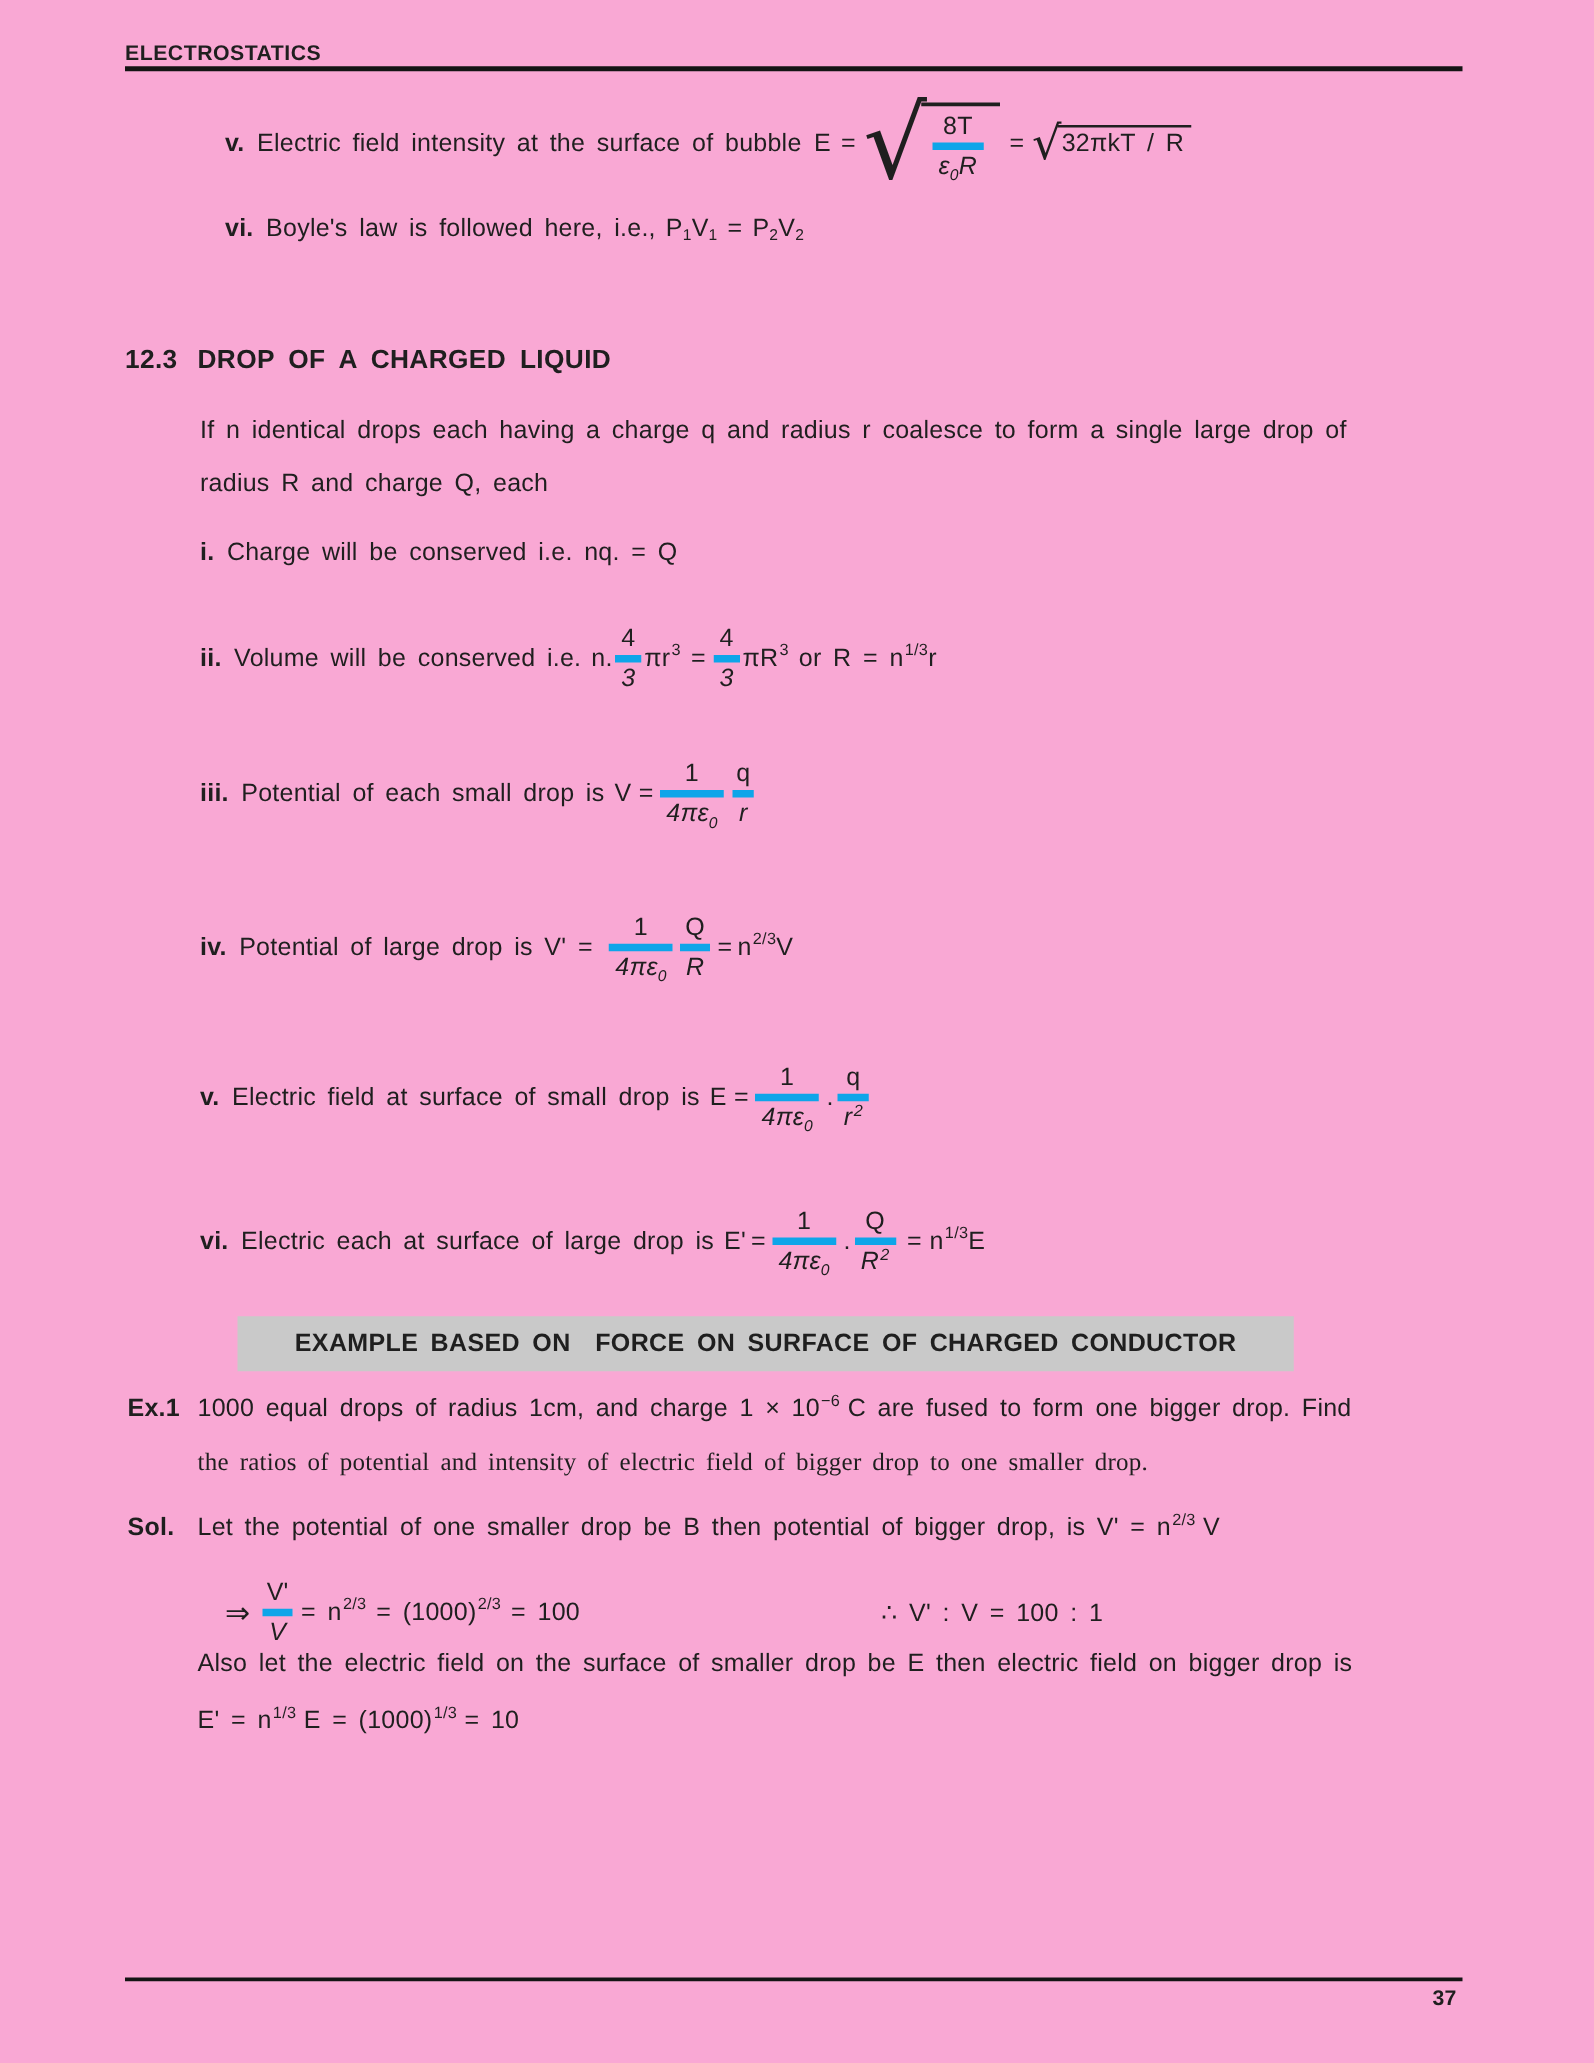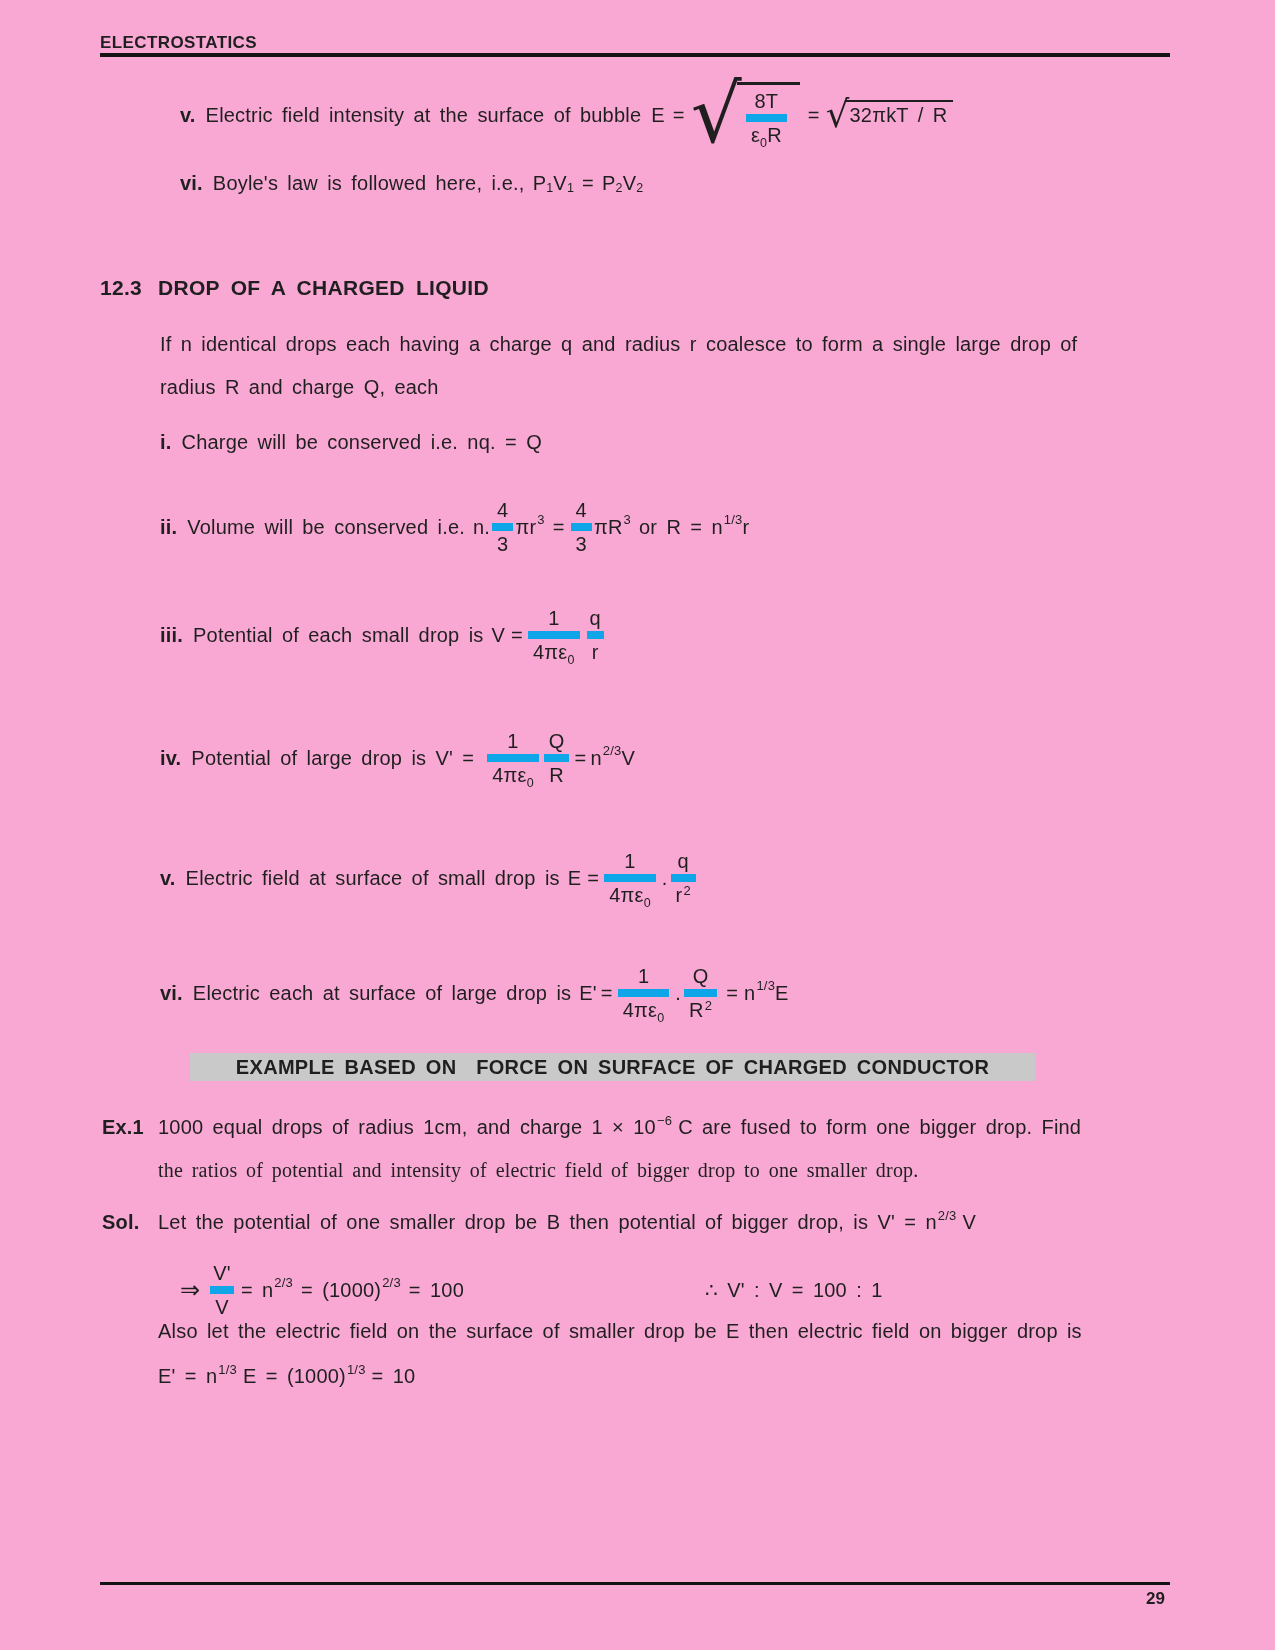--- a/index.html
+++ b/index.html
@@ -20,35 +20,35 @@
   .footer-rule { left:100px; top:1582px; width:1070px; height:3px; }
   .page-number { left:1080px; top:1589px; width:85px; text-align:right; font-size:17px; font-weight:bold; }
 
   .sec-heading { left:100px; top:276px; display:flex; font-size:21px; font-weight:bold; letter-spacing:0.3px; word-spacing:5px; }
   .sec-num { min-width:58px; display:inline-block; }
 
   
   .math { display:inline-flex; align-items:center; white-space:nowrap; }
   .frac { display:inline-flex; flex-direction:column; align-items:center; text-align:center; margin:0 5px; }
   .fnum { display:block; padding:0 5px 2px; line-height:1.12; }
-  .fden { display:block; padding:2px 5px 0; line-height:1.12; border-top:8px solid #0ea5e9; }
+  .fden { display:block; padding:2px 5px 0; line-height:1.12; border-top:6px solid #0ea5e9;font-style:italic; }
   .sb  { font-size:12.5px; position:relative; top:5px; line-height:0; }
   .sup { font-size:13px; position:relative; top:-7px; line-height:0; margin-left:1px; }
   .ml4 { margin-left:4px; } .ml6 { margin-left:6px; } .ml8 { margin-left:8px; } .ml10 { margin-left:10px; }
   .mr4 { margin-right:4px; } .mr6 { margin-right:6px; } .mr8 { margin-right:8px; }
 
   .sqrt { display:inline-flex; align-items:flex-start; }
   .rad  { font-family:"DejaVu Sans", sans-serif; }
   .rad1 { font-size:80px; line-height:66px; margin-right:-5px; }
   .radicand1 { border-top:3px solid #1f1f1f; padding:5px 8px 0 4px; display:inline-flex; align-items:center; }
   .rad2 { font-size:37px; line-height:30px; margin-right:-3px; }
   .radicand2 { border-top:2.5px solid #1f1f1f; padding:2px 6px 0 3px; display:inline-block; }
 
   .example-box {
-    left:190px; top:1053px; width:845px; height:28px; background:#c9c9c9;
+    left:190px; top:1053px; width:845px; height:44px; background:#c9c9c9;
     display:flex; align-items:center; justify-content:center;
     font-size:20px; font-weight:bold; letter-spacing:0.3px; word-spacing:4px; white-space:pre;
   }
   .sol-eq { left:180px; top:1258px; width:990px; height:64px; }
   .conclusion { position:absolute; left:525px; top:50%; transform:translateY(-50%); }
 </style>
 </head>
 <body>
 
 <div class="page">
@@ -247,15 +247,15 @@
 
   <div class="abs row txt" style="left:158px; top:1365px;">
     <span>E' = n</span>
       <span class="sup">1/3</span>
     <span class="ml6">E = (1000)</span>
       <span class="sup">1/3</span>
     <span class="ml6">= 10</span>
   </div>
 
   <div class="abs rule footer-rule"></div>
-  <div class="abs page-number">29</div>
+  <div class="abs page-number">37</div>
 
 </div>
 
 </body></html>

